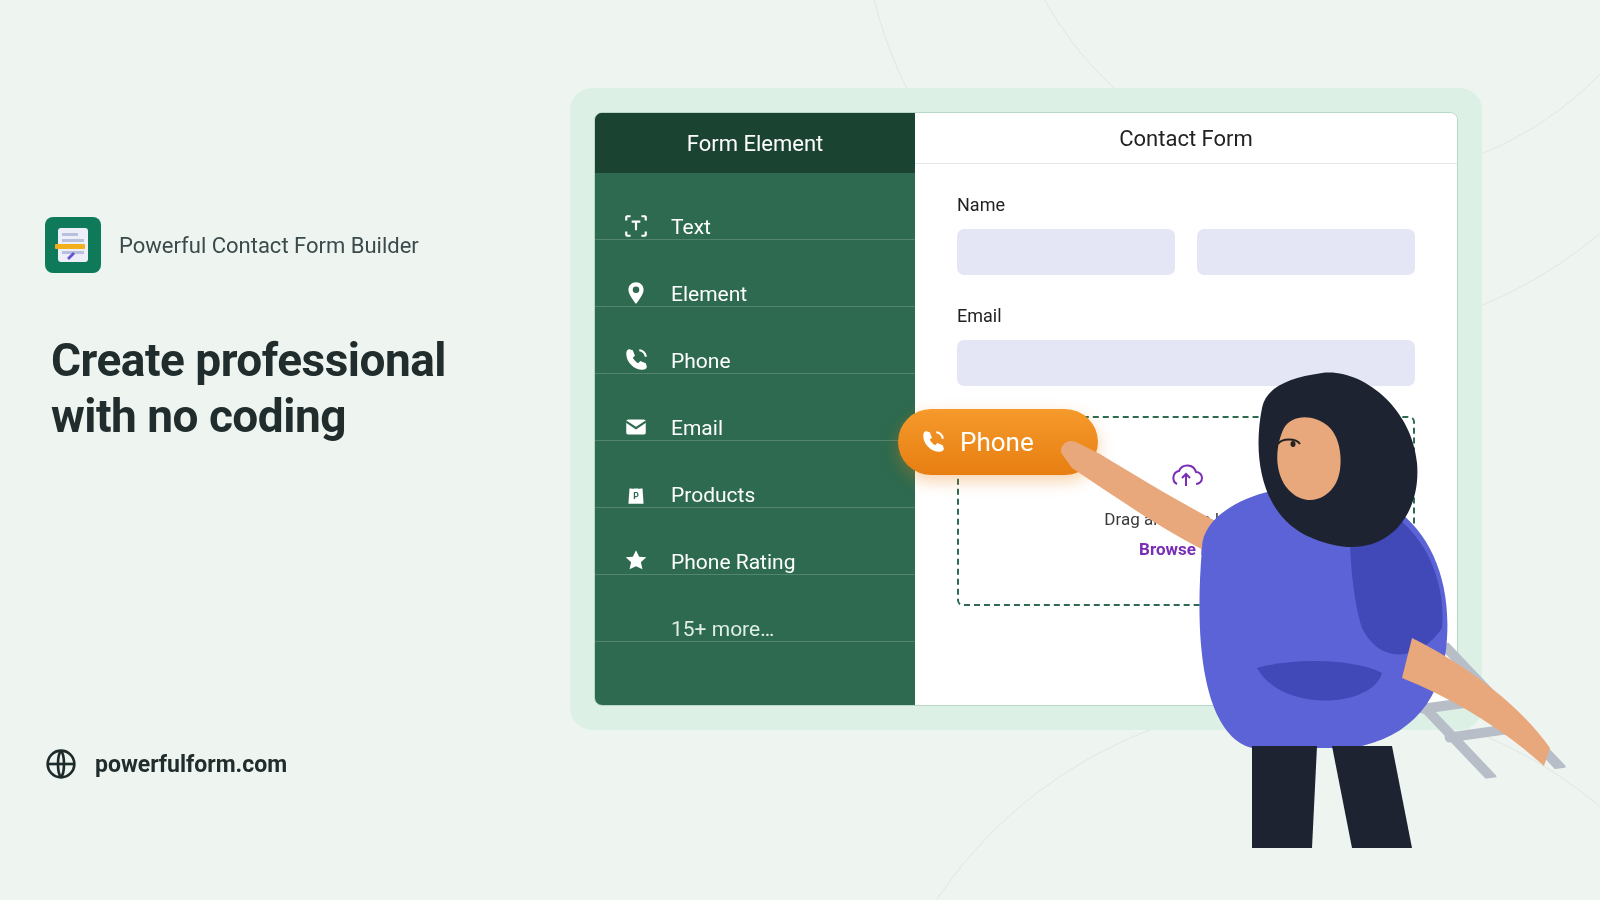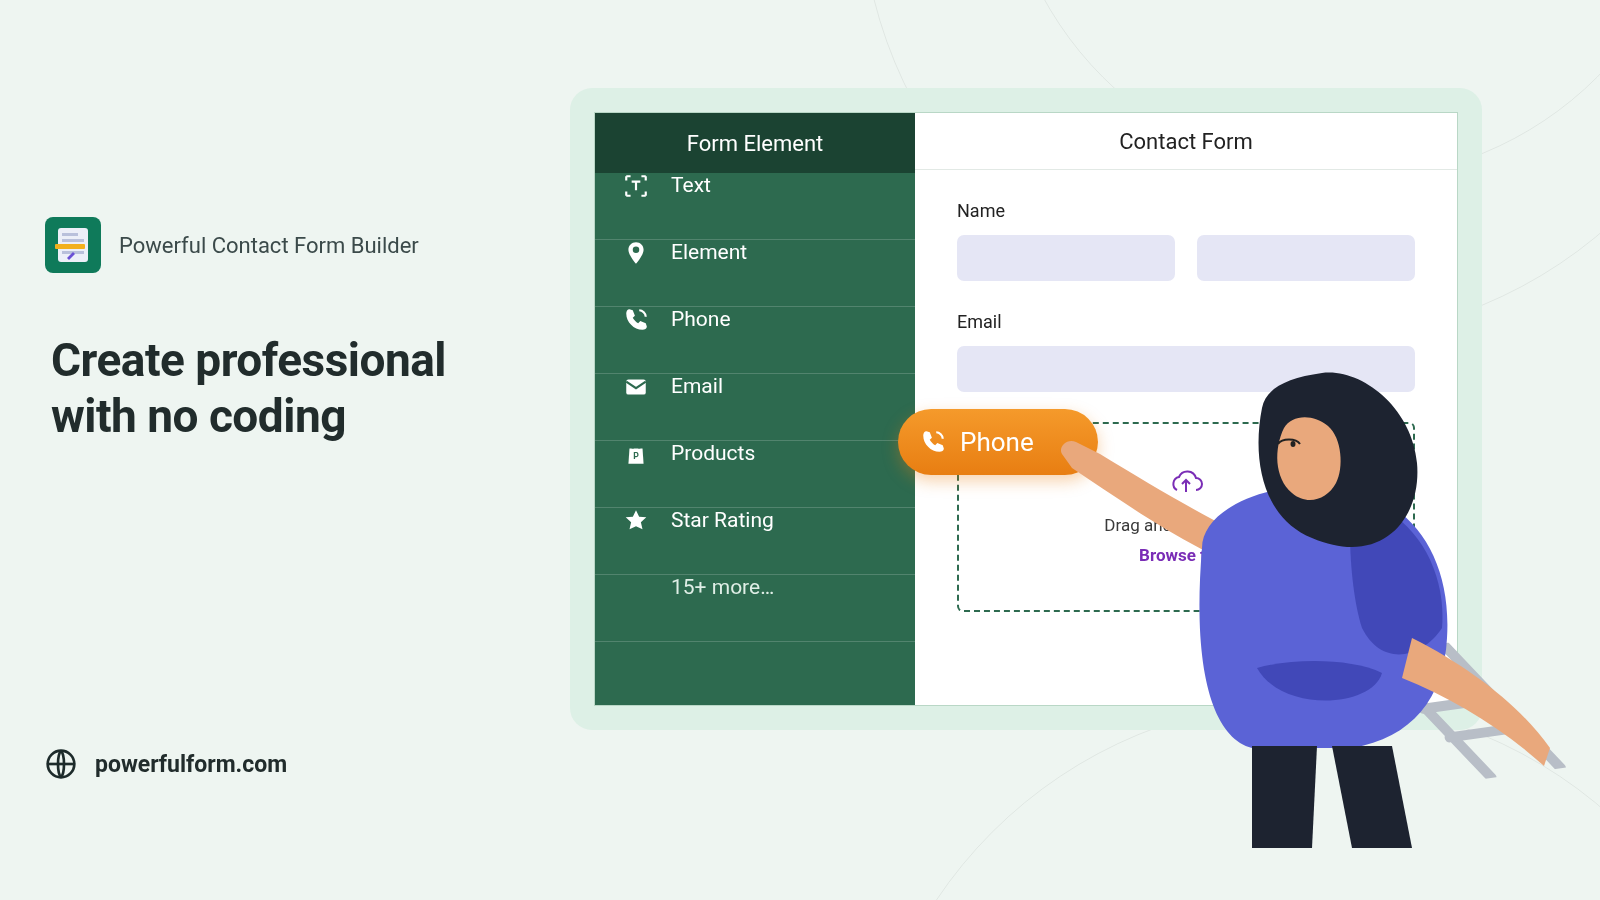--- a/index.html
+++ b/index.html
@@ -19,30 +19,30 @@
   .brand-title { font-size: 22px; color: #3b4a4a; font-weight: 400; }
 
   .headline { position: absolute; left: 51px; top: 332px; font-size: 46px; line-height: 1.22; font-weight: 700; color: #212c2c; letter-spacing: -0.5px; }
 
   .site { position: absolute; left: 45px; bottom: 120px; display: flex; align-items: center; gap: 18px; }
   .site svg { width: 32px; height: 32px; }
   .site span { font-size: 23px; font-weight: 700; color: #212c2c; }
 
   
   .card-wrap { position: absolute; left: 570px; top: 88px; width: 912px; height: 642px; background: #DDF0E6; border-radius: 22px; padding: 24px; }
-  .app { width: 100%; height: 100%; border: 1px solid #b9d7c6; border-radius: 0; overflow: hidden; display: flex; background: #fff; }
+  .app { width: 100%; height: 100%; border: 1px solid #b9d7c6; border-radius: 8px; overflow: hidden; display: flex; background: #fff; }
   .sidebar { width: 320px; background: #2D6A4F; color: #fff; display: flex; flex-direction: column; }
   .sidebar-header { height: 60px; background: #1B4332; display: flex; align-items: center; justify-content: center; font-size: 22px; font-weight: 400; }
-  .side-item { height: 67px; border-bottom: 1px solid rgba(255,255,255,0.18); display: flex; align-items: flex-start; gap: 22px; padding-left: 28px; font-size: 21px; font-weight: 400; }
+  .side-item { height: 67px; border-bottom: 1px solid rgba(255,255,255,0.18); display: flex; align-items: flex-end; gap: 22px; padding-left: 28px; font-size: 21px; font-weight: 400; }
   .side-item .icon { width: 26px; height: 26px; display: flex; align-items: center; justify-content: center; }
   .side-item.more { color: #dfeee6; }
   .side-item.more .icon { opacity: 0; }
 
   .form-area { flex: 1; background: #fff; position: relative; }
-  .form-header { height: 57px; border-bottom: 1px solid #e2e9e5; display: flex; align-items: center; justify-content: center; font-size: 22px; color: #222; }
+  .form-header { height: 51px; border-bottom: 1px solid #e2e9e5; display: flex; align-items: center; justify-content: center; font-size: 22px; color: #222; }
   .form-body { padding: 30px 42px; }
   .lbl { font-size: 18px; color: #222; margin-bottom: 14px; }
   .row-two { display: flex; gap: 22px; margin-bottom: 30px; }
   .ph-input { height: 46px; background: #E5E6F5; border-radius: 7px; }
   .row-two .ph-input { flex: 1; }
   .full { width: 100%; margin-bottom: 30px; }
   .dropzone { border: 2px dashed #2D6A4F; border-radius: 6px; height: 190px; display: flex; flex-direction: column; align-items: center; justify-content: center; gap: 10px; }
   .dz-cloud { color:#7a2db6; font-size:30px; }
   .dz-line { color:#3a3a3a; font-size:17px; }
   .dz-browse { color:#7a2db6; font-weight:700; font-size:17px; }
@@ -147,21 +147,21 @@
           </span>
           <span>Products</span>
         </div>
 
         <div class="side-item">
           <span class="icon">
             <svg viewBox="0 0 24 24" fill="#fff">
                 <path d="M12 2l2.9 6 6.6.6-5 4.6 1.5 6.5L12 16.8 6 19.7l1.5-6.5-5-4.6 6.6-.6L12 2z"></path>
               </svg>
           </span>
-          <span>Star Rating</span>
+          <span>Phone Rating</span>
         </div>
 
 
         <div class="side-item more">
           <span class="icon"></span>
           <span>15+ more…</span>
         </div>
       </div>
 
       <div class="form-area">

